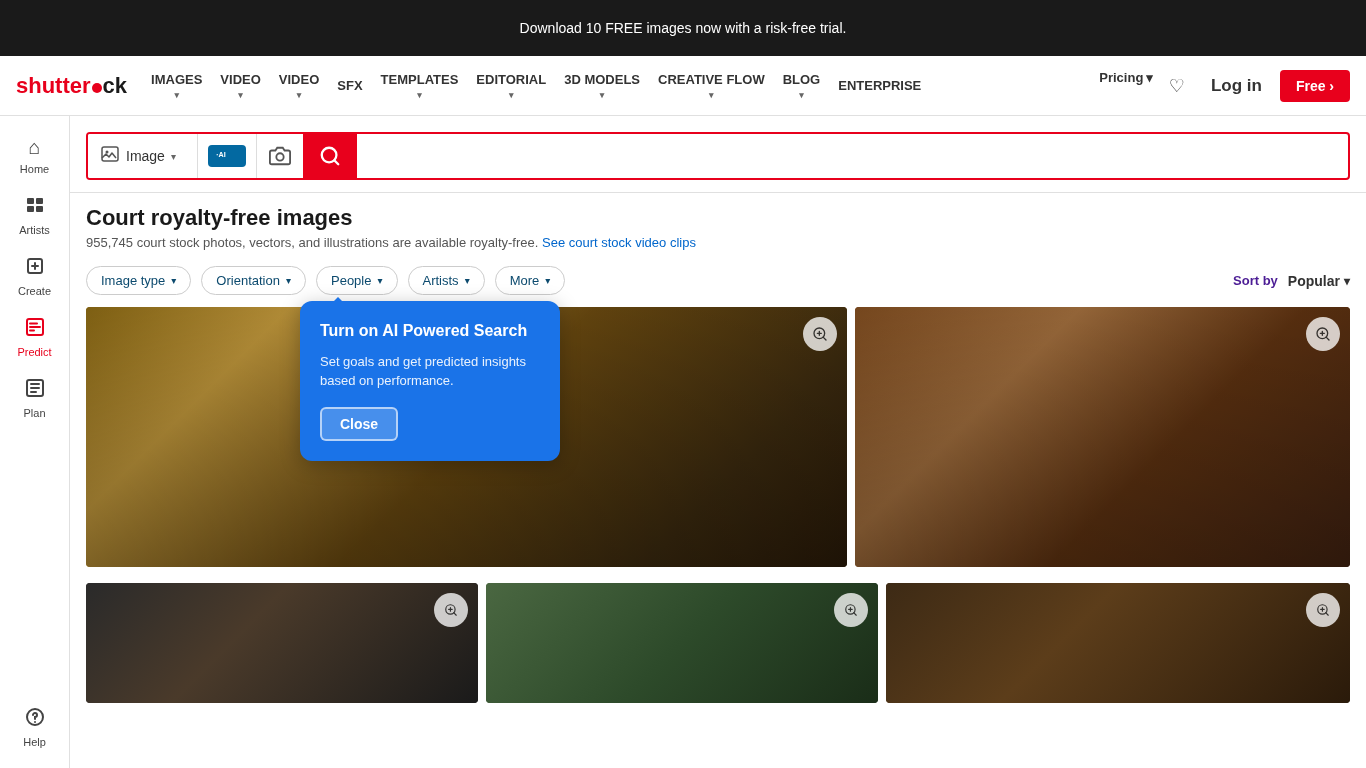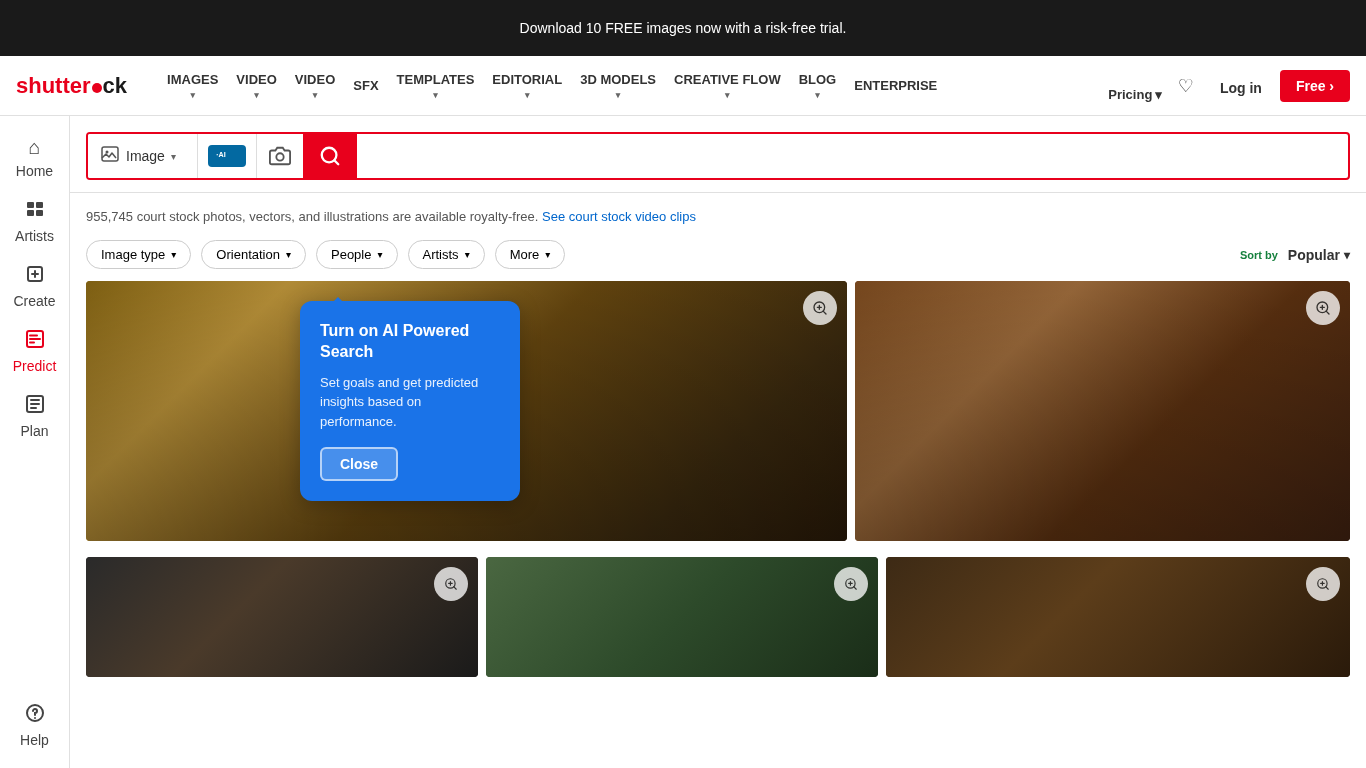--- a/index.html
+++ b/index.html
@@ -36,21 +36,21 @@
       align-items: center;
       padding: 0 16px;
       height: 60px;
       border-bottom: 1px solid #e0e0e0;
       gap: 8px;
       position: relative;
     }
     .logo {
       display: flex;
       align-items: center;
-      margin-right: 24px;
+      margin-right: 8px;
       flex-shrink: 0;
     }
     .logo-text {
       font-size: 22px;
       font-weight: bold;
     }
     .logo-shutter { color: #e8001c; }
     .logo-stock { color: #1a1a1a; }
     .logo-dot {
       width: 10px;
@@ -75,21 +75,21 @@
       font-weight: 600;
       color: #333;
       cursor: pointer;
       white-space: nowrap;
       border-radius: 4px;
       flex-direction: column;
     }
     .nav-item .chevron { font-size: 9px; color: #666; }
     .nav-right {
       display: flex;
-      align-items: flex-end;
+      align-items: flex-start;
       gap: 8px;
       flex-shrink: 0;
     }
     .nav-pricing {
       font-size: 13px;
       font-weight: 600;
       color: #333;
       cursor: pointer;
       display: flex;
       align-items: center;
@@ -99,21 +99,21 @@
       width: 32px;
       height: 32px;
       display: flex;
       align-items: center;
       justify-content: center;
       cursor: pointer;
       font-size: 18px;
       color: #333;
     }
     .nav-login {
-      font-size: 14px;
+      font-size: 17px;
       font-weight: 600;
       color: #333;
       cursor: pointer;
       padding: 6px 10px;
     }
     .nav-free-btn {
       background: #e8001c;
       color: #fff;
       border: none;
       padding: 8px 16px;
@@ -144,21 +144,21 @@
       display: flex;
       flex-direction: column;
       align-items: center;
       padding: 8px 4px;
       cursor: pointer;
       border-radius: 6px;
       width: 60px;
       gap: 4px;
     }
     .sidebar-item .si-icon { font-size: 20px; color: #444; }
-    .sidebar-item .si-label { font-size: 14px; color: #444; text-align: center; }
+    .sidebar-item .si-label { font-size: 11px; color: #444; text-align: center; }
     .sidebar-item.active .si-icon { color: #e8001c; }
     .sidebar-item.active .si-label { color: #e8001c; }
     .sidebar-spacer { flex: 1; }
 
     
     .content {
       flex: 1;
       overflow-y: auto;
       position: relative;
     }
@@ -261,27 +261,27 @@
       gap: 10px;
     }
     .filter-btn {
       display: flex;
       align-items: center;
       gap: 6px;
       border: 1px solid #ccc;
       border-radius: 20px;
       padding: 6px 14px;
       font-size: 13px;
-      color: #000000;
+      color: #0c4a6e;
       cursor: pointer;
       background: #fff;
     }
     .filter-btn .chevron { font-size: 10px; }
     .filter-spacer { flex: 1; }
-    .sort-label { font-size: 11px; color: #15803d; font-weight: 600; }
+    .sort-label { font-size: 13px; color: #4c1d95; font-weight: 600; }
     .sort-value {
       display: flex;
       align-items: center;
       gap: 4px;
       font-size: 14px;
       color: #333;
       font-weight: 600;
       cursor: pointer;
       justify-content: center;
     }
@@ -336,21 +336,21 @@
 
     
     .ai-tooltip {
       position: absolute;
       top: 185px;
       left: 230px;
       background: #1a73e8;
       color: #fff;
       border-radius: 12px;
       padding: 20px;
-      width: 220px;
+      width: 260px;
       z-index: 100;
       box-shadow: 0 4px 20px rgba(0,0,0,0.25);
     }
     .ai-tooltip::before {
       content: '';
       position: absolute;
       top: -12px;
       left: 30px;
       border: 8px solid transparent;
       border-bottom-color: #1a73e8;
@@ -531,20 +531,23 @@
         <button class="search-btn">
           <svg width="22" height="22" viewBox="0 0 24 24" fill="none">
               <circle cx="11" cy="11" r="8" stroke="white" stroke-width="2.5"></circle>
               <path d="M21 21l-4.35-4.35" stroke="white" stroke-width="2.5" stroke-linecap="round"></path>
             </svg>
         </button>
       </div>
     </div>
 
     <div class="page-heading">
+      <div class="page-title">
+        <span>Court royalty-free images</span>
+      </div>
       <div class="page-subtitle">
         <span>955,745</span>
         <span> court stock photos, vectors, and illustrations are available royalty-free. </span>
         <a href="#">See court stock video clips</a>
       </div>
     </div>
 
     <div class="filter-bar">
       <button class="filter-btn">
         <span>Image type</span>

